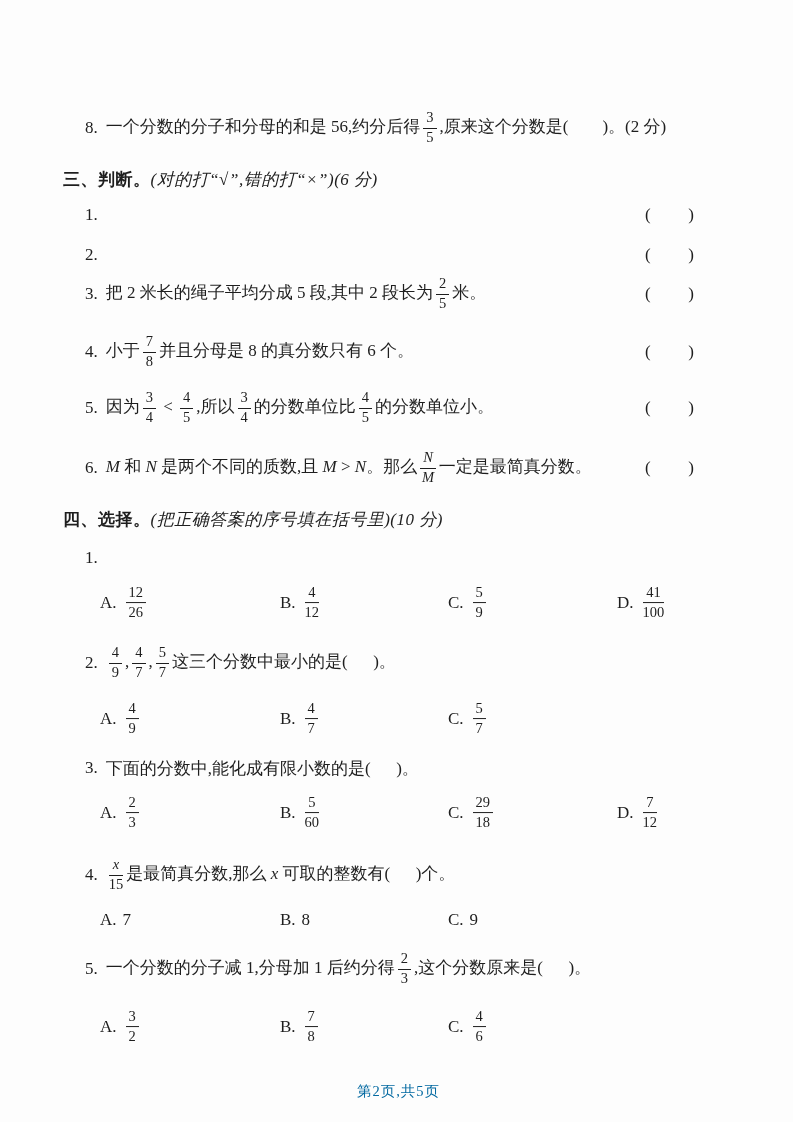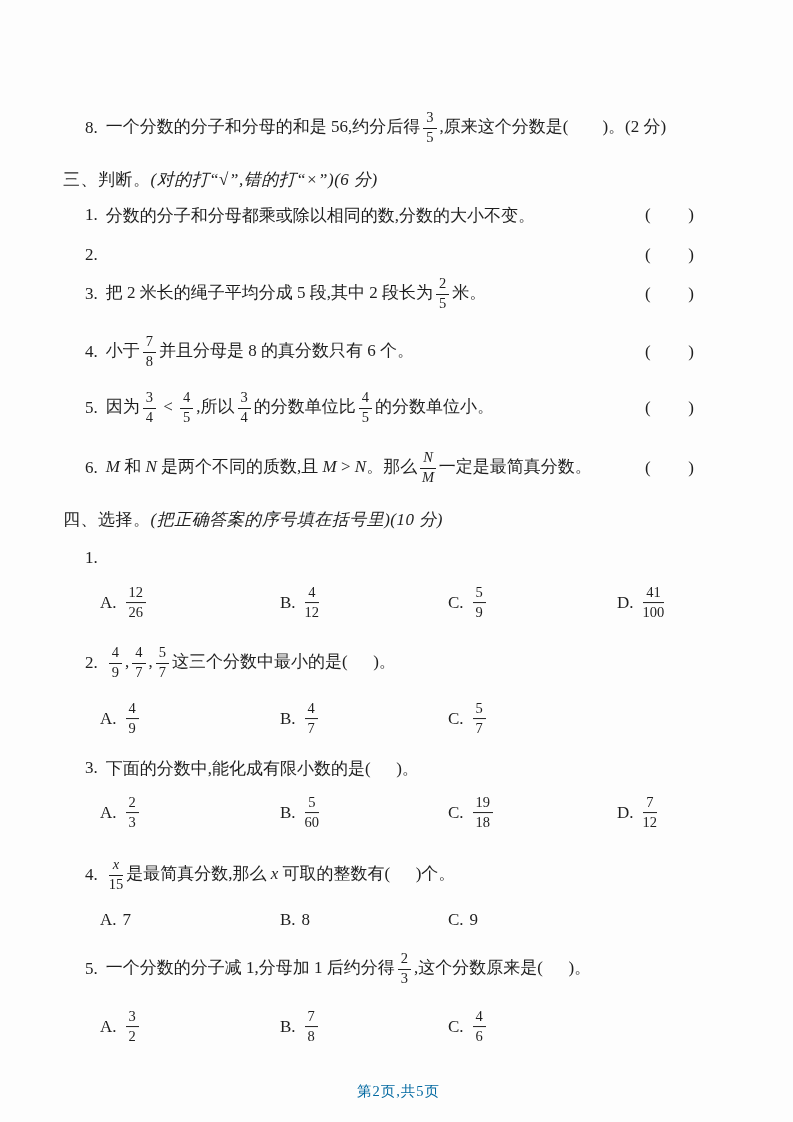--- a/index.html
+++ b/index.html
@@ -16,21 +16,21 @@
   }
   .row{
     position:absolute;left:85px;right:60px;
     display:flex;align-items:center;
   }
   .row.heading{left:63px;}
   .h26{height:26px;}
   .h48{height:48px;}
   .qnum{flex:0 0 auto;margin-right:8px;}
   .qtext{flex:0 1 auto;white-space:nowrap;}
-  .sec-title{font-weight:normal;letter-spacing:.5px;}
+  .sec-title{font-weight:bold;letter-spacing:.5px;}
   .sec-note{font-style:italic;letter-spacing:.5px;text-align:right;}
   .brackets{
     position:absolute;right:38px;top:50%;
     transform:translateY(-50%);
     letter-spacing:1px;white-space:pre;
   }
   .opt{
     position:absolute;top:50%;transform:translateY(-50%);
     display:flex;align-items:center;gap:6px;white-space:nowrap;
   }
@@ -58,21 +58,20 @@
     <span class="qtext">一个分数的分子和分母的和是 56,约分后得<span class="frac"><span class="num">3</span><span class="den">5</span></span>,原来这个分数是(&nbsp;&nbsp;&nbsp;&nbsp;&nbsp;&nbsp;&nbsp;&nbsp;)。(2 分)</span>
   </div>
 
   <div class="row heading h26" style="top:166px;">
     <span class="sec-title">三、判断。</span>
       <span class="sec-note">(对的打“√”,错的打“×”)(6 分)</span>
   </div>
 
   <div class="row h26" style="top:202px;">
     <span class="qnum">1.</span>
-    <span class="qtext">分数的分子和分母都乘或除以相同的数,分数的大小不变。</span>
     <span class="brackets">(&nbsp;&nbsp;&nbsp;&nbsp;&nbsp;&nbsp;&nbsp;)</span>
   </div>
 
   <div class="row h26" style="top:242px;">
     <span class="qnum">2.</span>
     <span class="brackets">(&nbsp;&nbsp;&nbsp;&nbsp;&nbsp;&nbsp;&nbsp;)</span>
   </div>
 
   <div class="row h48" style="top:270px;">
     <span class="qnum">3.</span>
@@ -152,21 +151,21 @@
     <span class="opt opt-a">
         <span>A.</span>
         <span><span class="frac"><span class="num">2</span><span class="den">3</span></span></span>
       </span>
     <span class="opt opt-b">
         <span>B.</span>
         <span><span class="frac"><span class="num">5</span><span class="den">60</span></span></span>
       </span>
     <span class="opt opt-c">
         <span>C.</span>
-        <span><span class="frac"><span class="num">19</span><span class="den">18</span></span></span>
+        <span><span class="frac"><span class="num">29</span><span class="den">18</span></span></span>
       </span>
     <span class="opt opt-d">
         <span>D.</span>
         <span><span class="frac"><span class="num">7</span><span class="den">12</span></span></span>
       </span>
   </div>
 
   <div class="row h48" style="top:851px;">
     <span class="qnum">4.</span>
     <span class="qtext"><span class="frac"><span class="num var">x</span><span class="den">15</span></span>是最简真分数,那么 <span class="var">x</span> 可取的整数有(&nbsp;&nbsp;&nbsp;&nbsp;&nbsp;&nbsp;)个。</span>

